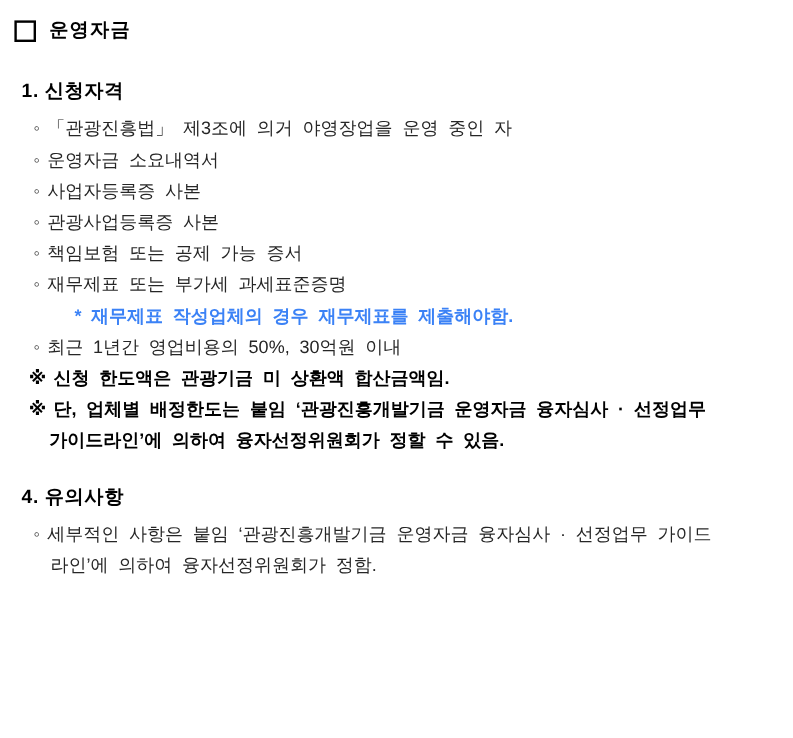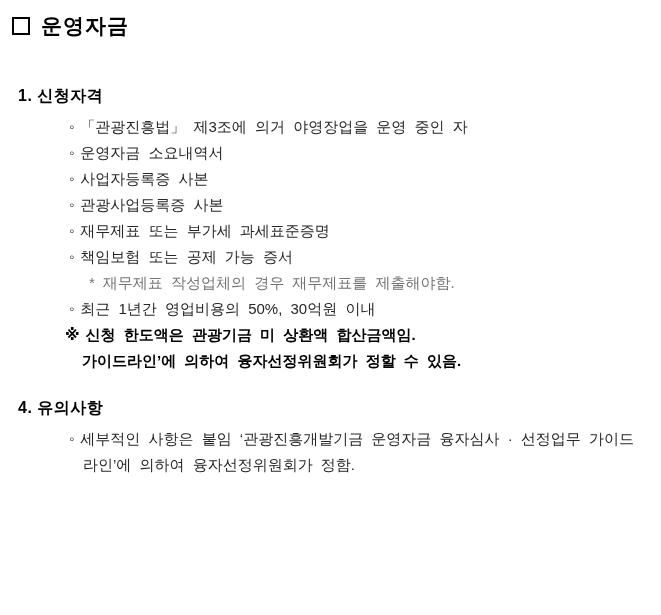--- a/index.html
+++ b/index.html
@@ -13,21 +13,21 @@
   }
   .doc {
     position: relative;
     width: 661px;
     height: 615px;
     background: #ffffff;
   }
   
   .title-row {
     margin: 14px 0 0 12px;
-    font-size: 21px;
+    font-size: 16px;
     font-weight: bold;
     color: #000;
     line-height: 24px;
     letter-spacing: 1px;
     display: flex;
     align-items: center;
   }
   .sq {
     display: inline-block;
     width: 14px;
@@ -40,39 +40,38 @@
   .sec-h {
     margin: 24px 0 8px 18px;
     font-size: 16px;
     font-weight: bold;
     color: #000;
     line-height: 20px;
     letter-spacing: 0.5px;
     white-space: nowrap;
   }
   .sec-h.first {
-    margin-top: 48px;
+    margin-top: 29px;
   }
   
   .li {
     font-size: 15px;
     line-height: 26px;
     color: #262626;
     word-spacing: 4px;
     white-space: nowrap;
-    margin-left: 41px;
   }
   .li .mk { display: inline-block; }
   .bullet-first { padding-left: 28px; }
   .bullet-first .mk { margin-right: 6px; color: #3a3a3a; }
   .bullet-cont  { padding-left: 42px; }
   .star-first {
-    padding-left: 48px;
-    font-weight: normal;
-    color: #737373;
+    padding-left: 62px;
+    font-weight: bold;
+    color: #3b82f6;
   }
   .star-first .mk { margin-right: 8px; }
   .note-first {
     padding-left: 24px;
     font-weight: bold;
     color: #000;
   }
   .note-first .mk { margin-right: 6px; }
   .note-cont {
     padding-left: 41px;
@@ -87,23 +86,24 @@
   <div class="title-row">
     <span class="sq"></span>
     <span>운영자금</span>
   </div>
   <div id="sections">
       <div class="sec-h first">1. 신청자격</div>
       <div class="li bullet-first"><span class="mk">◦</span><span>「관광진흥법」 제3조에 의거 야영장업을 운영 중인 자</span></div>
       <div class="li bullet-first"><span class="mk">◦</span><span>운영자금 소요내역서</span></div>
       <div class="li bullet-first"><span class="mk">◦</span><span>사업자등록증 사본</span></div>
       <div class="li bullet-first"><span class="mk">◦</span><span>관광사업등록증 사본</span></div>
+      <div class="li bullet-first"><span class="mk">◦</span><span>책임보험 또는 공제 가능 증서</span></div>
       <div class="li bullet-first"><span class="mk">◦</span><span>재무제표 또는 부가세 과세표준증명</span></div>
-      <div class="li bullet-first"><span class="mk">◦</span><span>책임보험 또는 공제 가능 증서</span></div>
       <div class="li star-first"><span class="mk">*</span><span>재무제표 작성업체의 경우 재무제표를 제출해야함.</span></div>
       <div class="li bullet-first"><span class="mk">◦</span><span>최근 1년간 영업비용의 50%, 30억원 이내</span></div>
       <div class="li note-first"><span class="mk">※</span><span>신청 한도액은 관광기금 미 상환액 합산금액임.</span></div>
+      <div class="li note-first"><span class="mk">※</span><span>단, 업체별 배정한도는 붙임 ‘관광진흥개발기금 운영자금 융자심사 · 선정업무</span></div>
       <div class="li note-cont"><span>가이드라인’에 의하여 융자선정위원회가 정할 수 있음.</span></div>
       <div class="sec-h">4. 유의사항</div>
       <div class="li bullet-first"><span class="mk">◦</span><span>세부적인 사항은 붙임 ‘관광진흥개발기금 운영자금 융자심사 · 선정업무 가이드</span></div>
       <div class="li bullet-cont"><span>라인’에 의하여 융자선정위원회가 정함.</span></div>
     </div>
 </div>
 
 </body></html>

